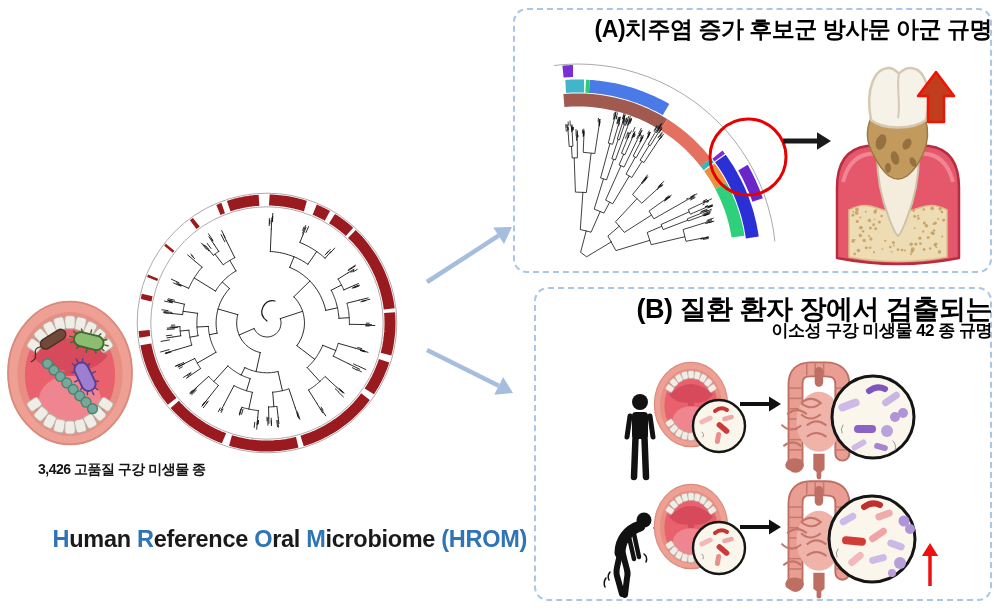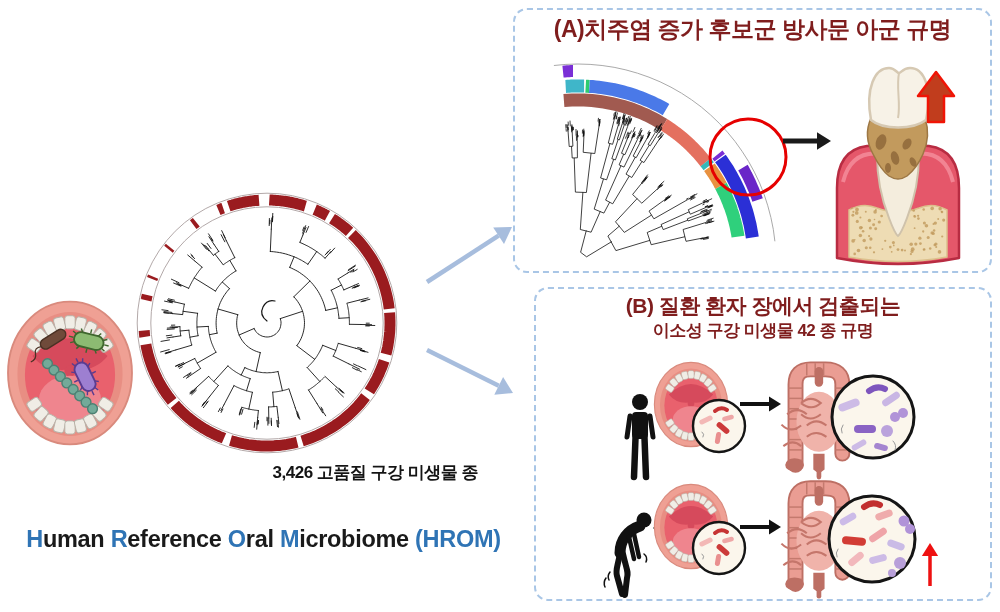--- a/index.html
+++ b/index.html
@@ -1,28 +1,28 @@
 <!DOCTYPE html>
 <html><head>
 <meta charset="utf-8">
 <style>
   *{margin:0;padding:0;box-sizing:border-box}
   html,body{width:1000px;height:612px;background:#fff;overflow:hidden;
     font-family:"Liberation Sans","DejaVu Sans",sans-serif;}
   .stage{position:absolute;left:0;top:0;width:1000px;height:612px;background:#fff}
   .abs{position:absolute}
   .panel{position:absolute;border:2.5px dashed #a9c6e6;border-radius:14px;background:#fff}
-  .ptitle{position:absolute;font-weight:700;color:#7f1d1d;text-align:center;line-height:1.15;letter-spacing:-0.5px}
+  .ptitle{position:absolute;font-weight:700;color:#000000;text-align:right;line-height:1.15;letter-spacing:-0.5px}
   #panel-a-title{left:513px;top:16px;width:479px;font-size:23px}
-  #panel-b-title1{left:534px;top:294px;width:458px;font-size:21px}
+  #panel-b-title1{left:534px;top:294px;width:458px;font-size:27px}
   #panel-b-title2{left:534px;top:321px;width:458px;font-size:17px}
-  .cap{position:absolute;left:38px;width:440px;text-align:right;font-weight:700;color:#141414;font-size:17px;letter-spacing:-0.5px}
+  .cap{position:absolute;left:38px;width:440px;text-align:left;font-weight:700;color:#141414;font-size:14px;letter-spacing:-0.5px}
   #caption1{top:461px}
   #caption2{top:488px}
-  #hrom-line{position:absolute;left:0;top:526px;width:527px;text-align:center;font-weight:700;font-size:23.5px;letter-spacing:-0.3px}
+  #hrom-line{position:absolute;left:0;top:526px;width:527px;text-align:right;font-weight:700;font-size:23.5px;letter-spacing:-0.3px}
   #hrom-line .k{color:#1a1a1a}
   #hrom-line .b{color:#2f74b5}
   svg{position:absolute;overflow:visible}
   #overlay{left:0;top:0;pointer-events:none}
 </style>
 </head>
 <body>
 
 <div class="stage">
 

